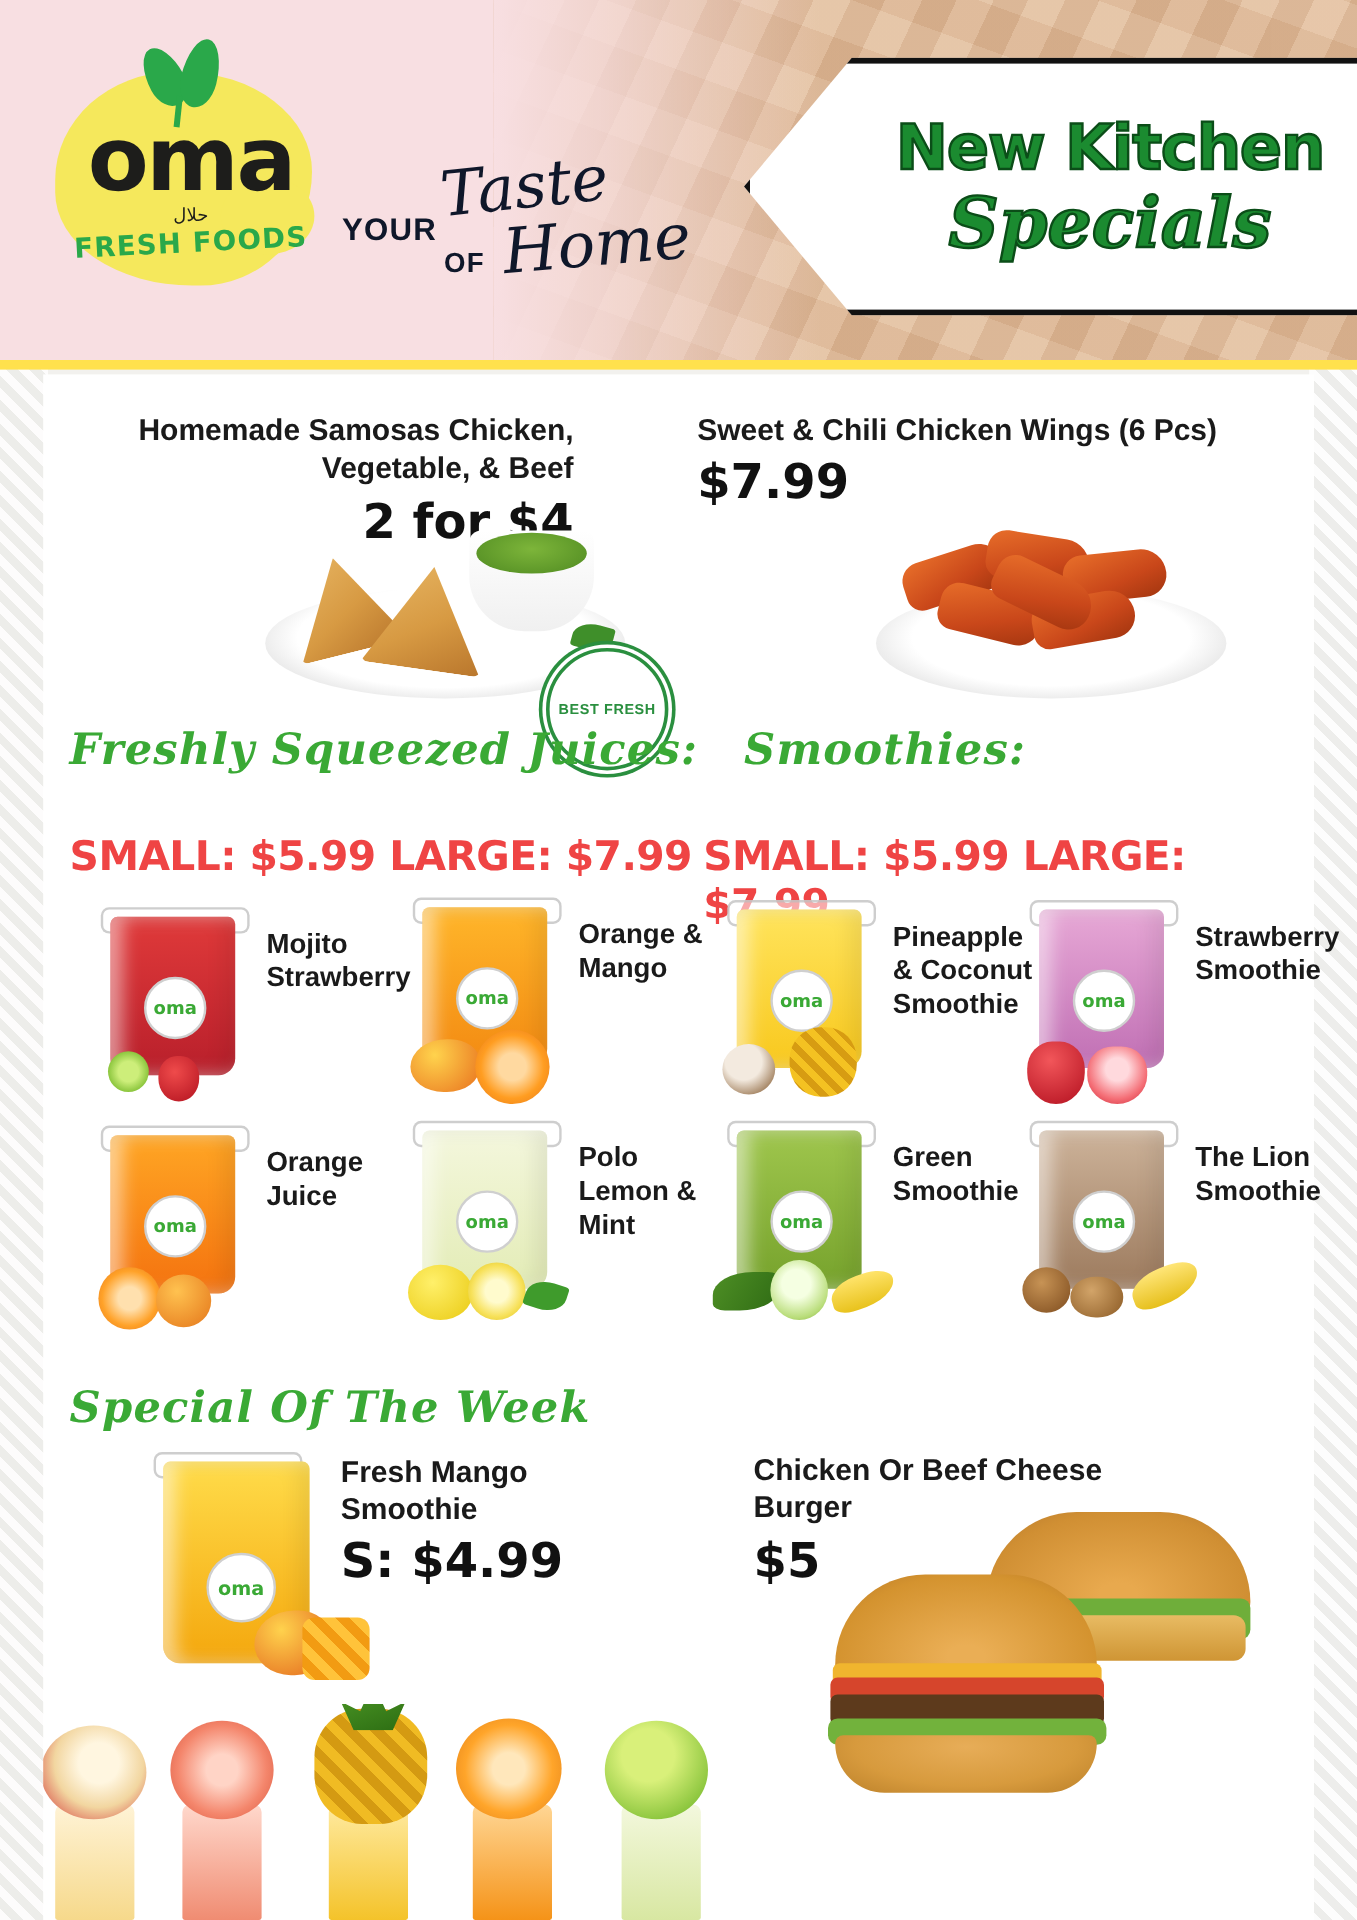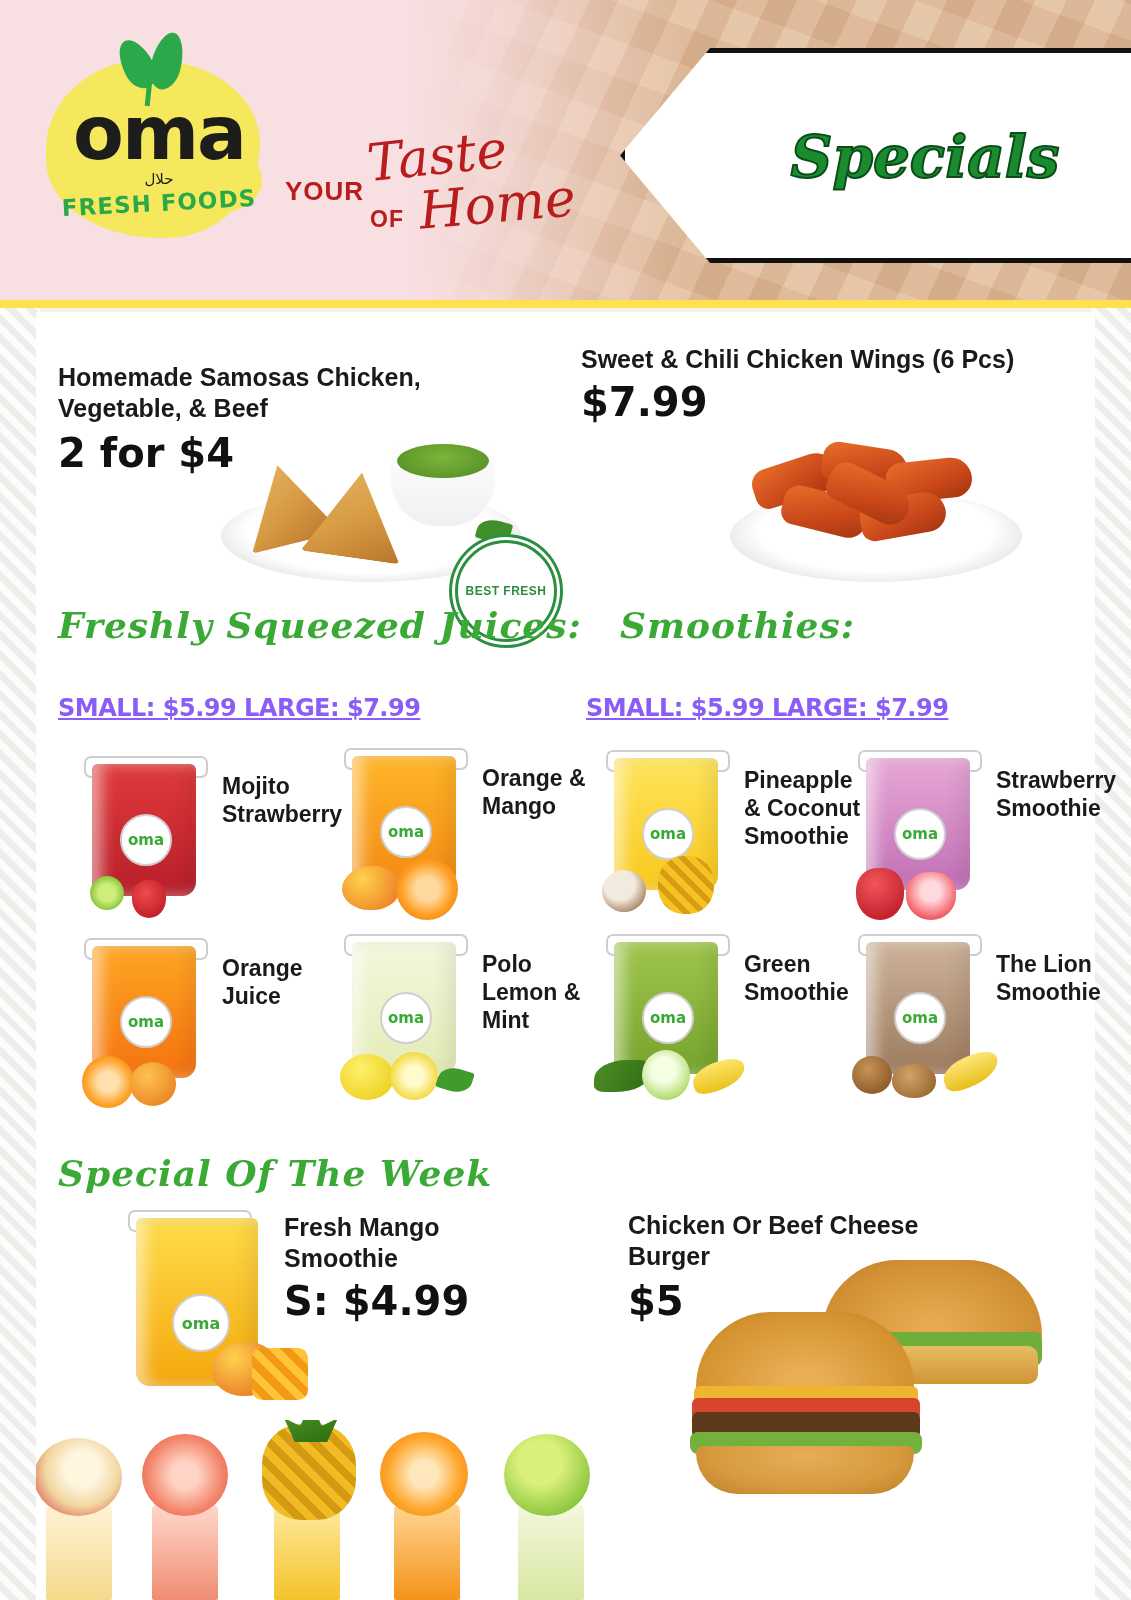--- a/index.html
+++ b/index.html
@@ -135,21 +135,21 @@
     color: #2aa84a;
     letter-spacing: 1px;
     transform: rotate(-3deg);
   }
 
   
   .tagline {
     position: absolute;
     left: 285px; top: 120px;
     width: 280px; height: 120px;
-    color: #b91c1c;
+    color: #0f172a;
   }
   .tag-your {
     position: absolute;
     left: 0; top: 56px;
     font-family: "Liberation Sans", sans-serif;
     font-weight: bold;
     font-size: 26px;
     letter-spacing: 1px;
   }
   .tag-taste {
@@ -232,21 +232,21 @@
   }
   .price-big {
     font-family: "DejaVu Sans", sans-serif;
     font-weight: bold;
     font-size: 40px;
     color: #111;
     line-height: 46px;
   }
 
   
-  .samosa-text { position: absolute; left: 22px; top: 50px; width: 420px; }
+  .samosa-text { position: absolute; left: 22px; top: 32px; width: 420px; text-align: right; }
   .samosa-img {
     position: absolute; left: 175px; top: 106px;
     width: 330px; height: 180px;
   }
   .plate {
     position: absolute; left: 10px; top: 72px;
     width: 300px; height: 92px;
     background: radial-gradient(ellipse at 50% 45%, #ffffff 58%, #e6e6e6 76%, #d2d2d2 100%);
     border-radius: 50%;
   }
@@ -326,24 +326,23 @@
     font-style: italic;
     font-weight: bold;
     font-size: 36px;
     color: #3aa935;
     letter-spacing: 1px;
   }
   .size-line {
     position: absolute;
     font-family: "DejaVu Sans", sans-serif;
     font-weight: bold;
-    font-size: 24px;
-    color: #8b5cf6;
+    font-size: 34px;
+    color: #ef4444;
     letter-spacing: -.5px;
-    text-decoration: underline;
   }
 
   
   .drink { position: absolute; width: 250px; height: 195px; }
   .cup {
     position: absolute; left: 18px; top: 14px;
     width: 104px; height: 132px;
     border-radius: 6px 6px 14px 14px;
     overflow: hidden;
     box-shadow: inset -10px 0 16px rgba(0,0,0,.07), inset 10px 0 14px rgba(255,255,255,.5);
@@ -424,20 +423,21 @@
 
     <div class="tagline">
       <div class="tag-your">YOUR</div>
       <div class="tag-taste">Taste</div>
       <div class="tag-of">OF</div>
       <div class="tag-home">Home</div>
     </div>
 
     <div class="banner">
       <div class="banner-inner">
+        <div class="banner-l1">New Kitchen</div>
         <div class="banner-l2">Specials</div>
       </div>
     </div>
   </div>
   <div class="header-underline"></div>
 
   <div class="card">
 
     <div class="samosa-text">
       <div class="item-title">Homemade Samosas Chicken, Vegetable, &amp; Beef</div>

